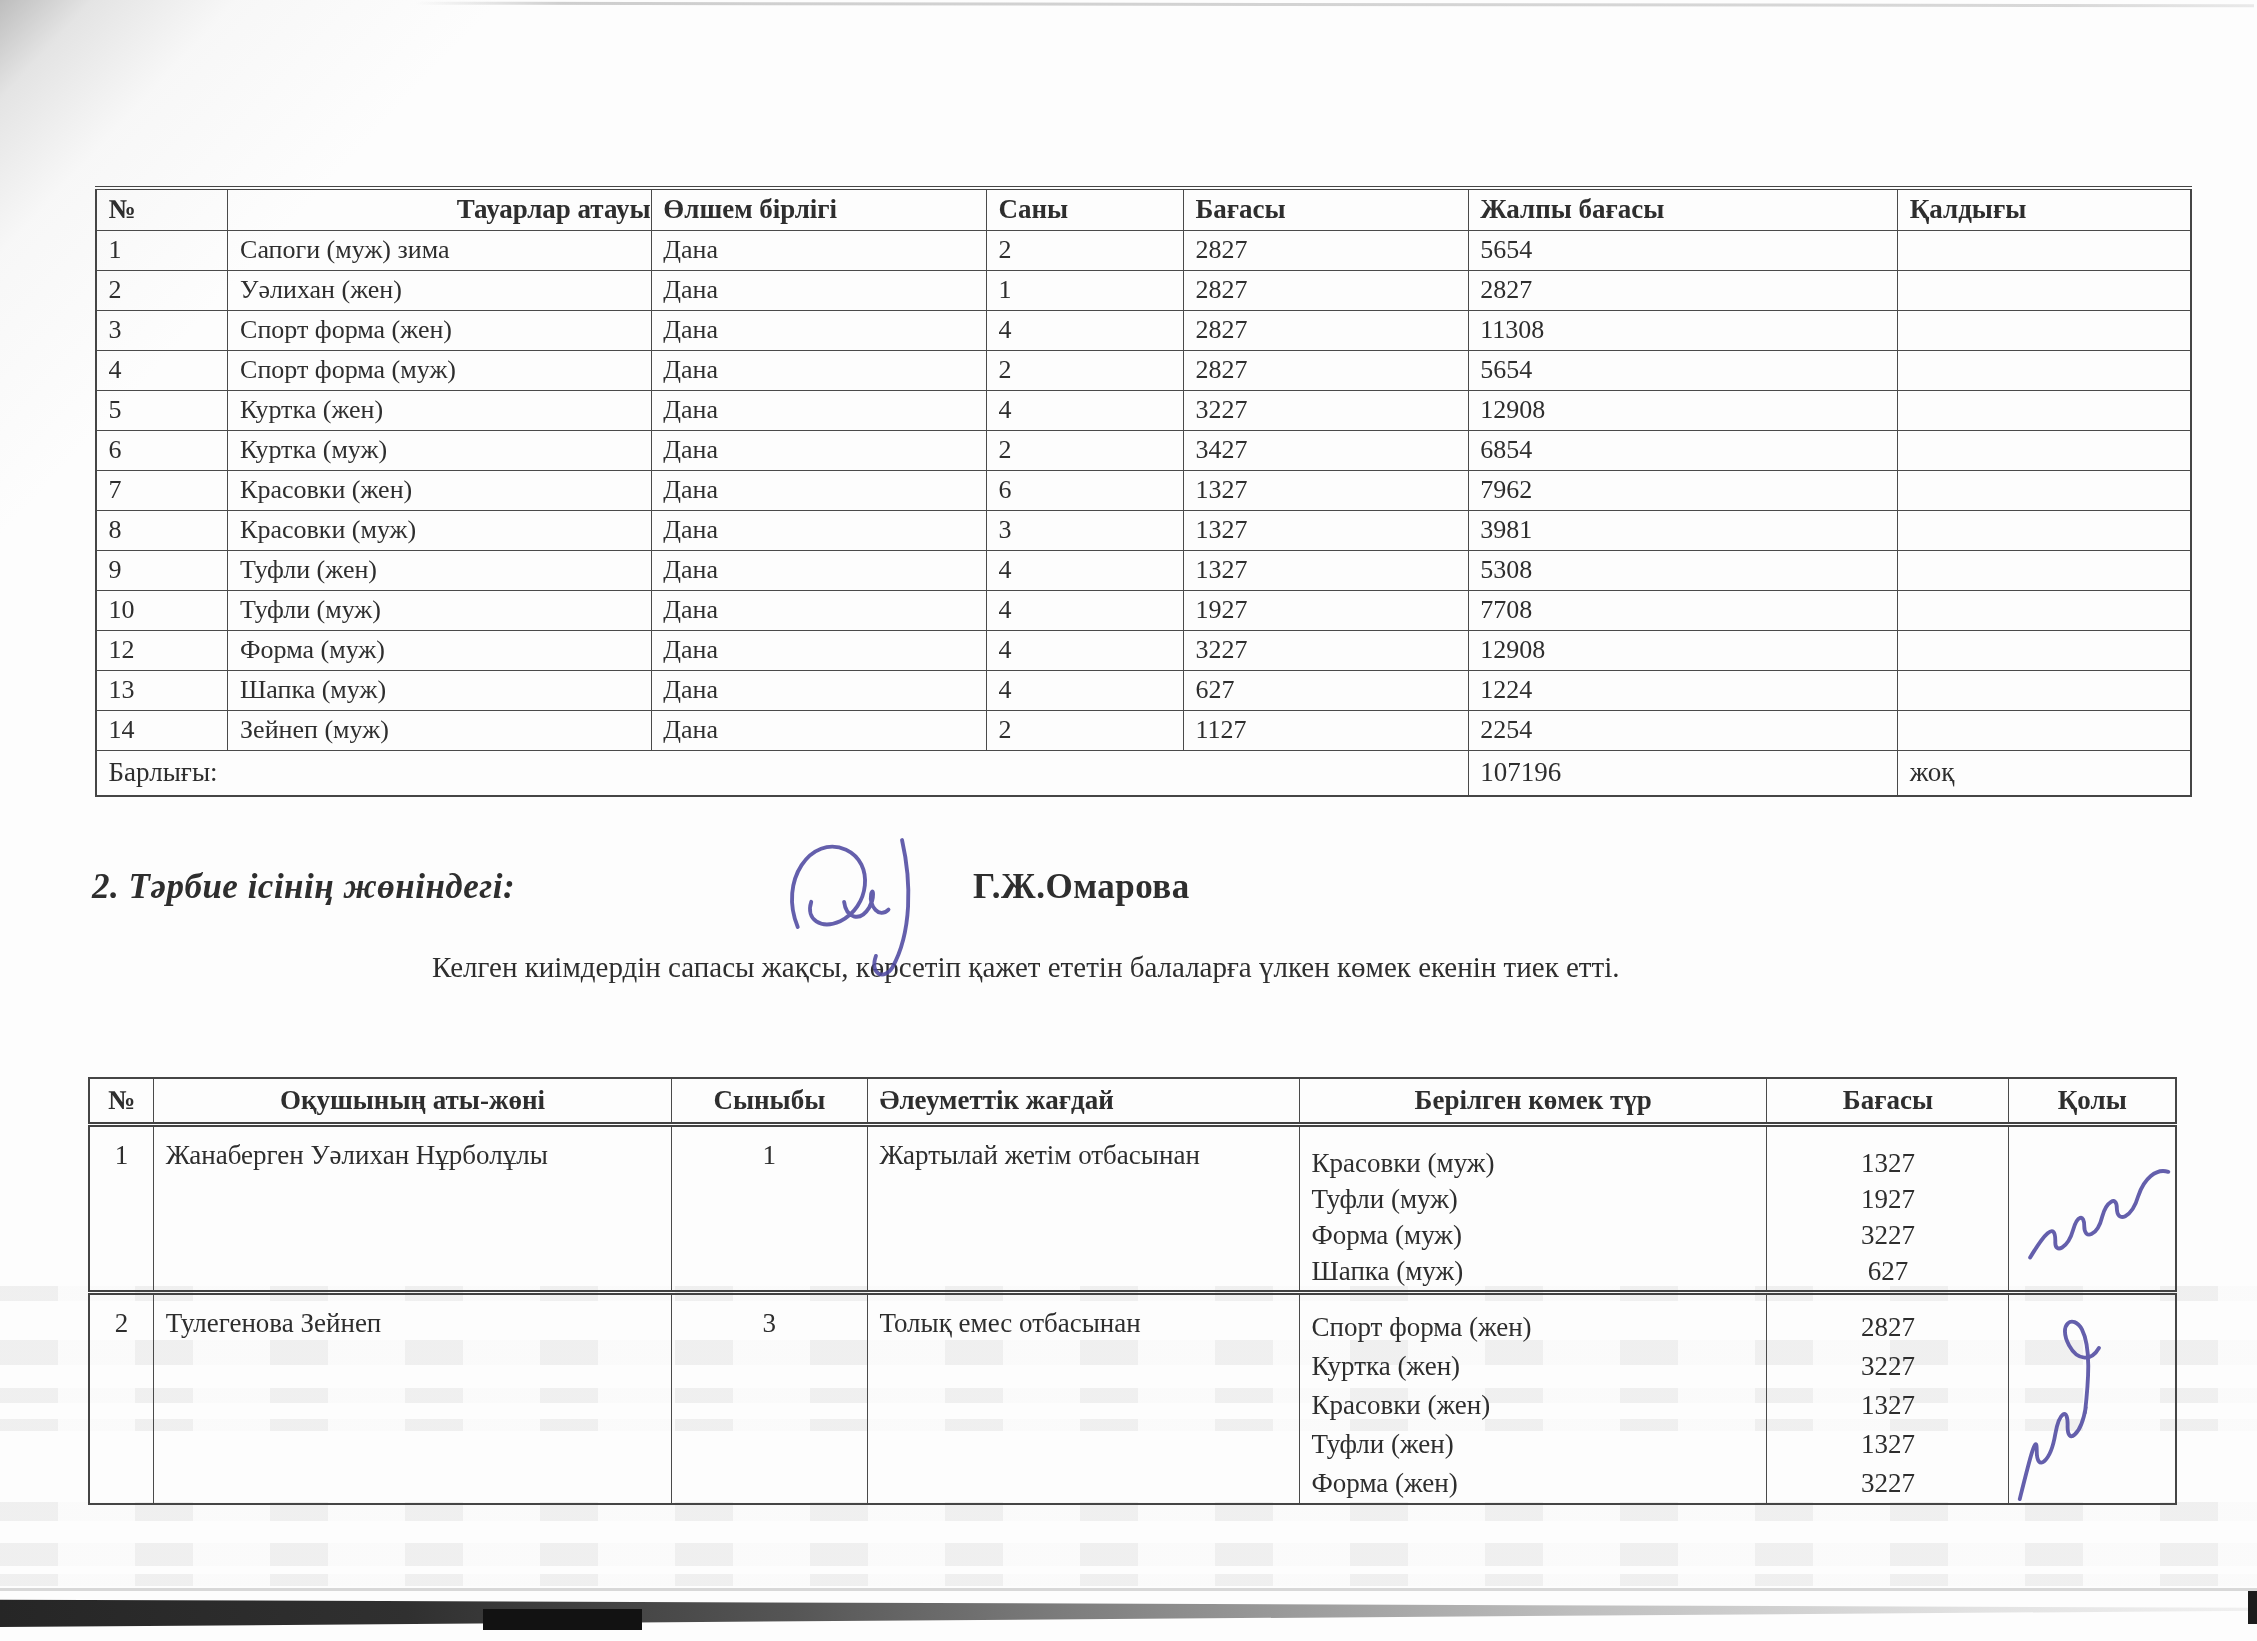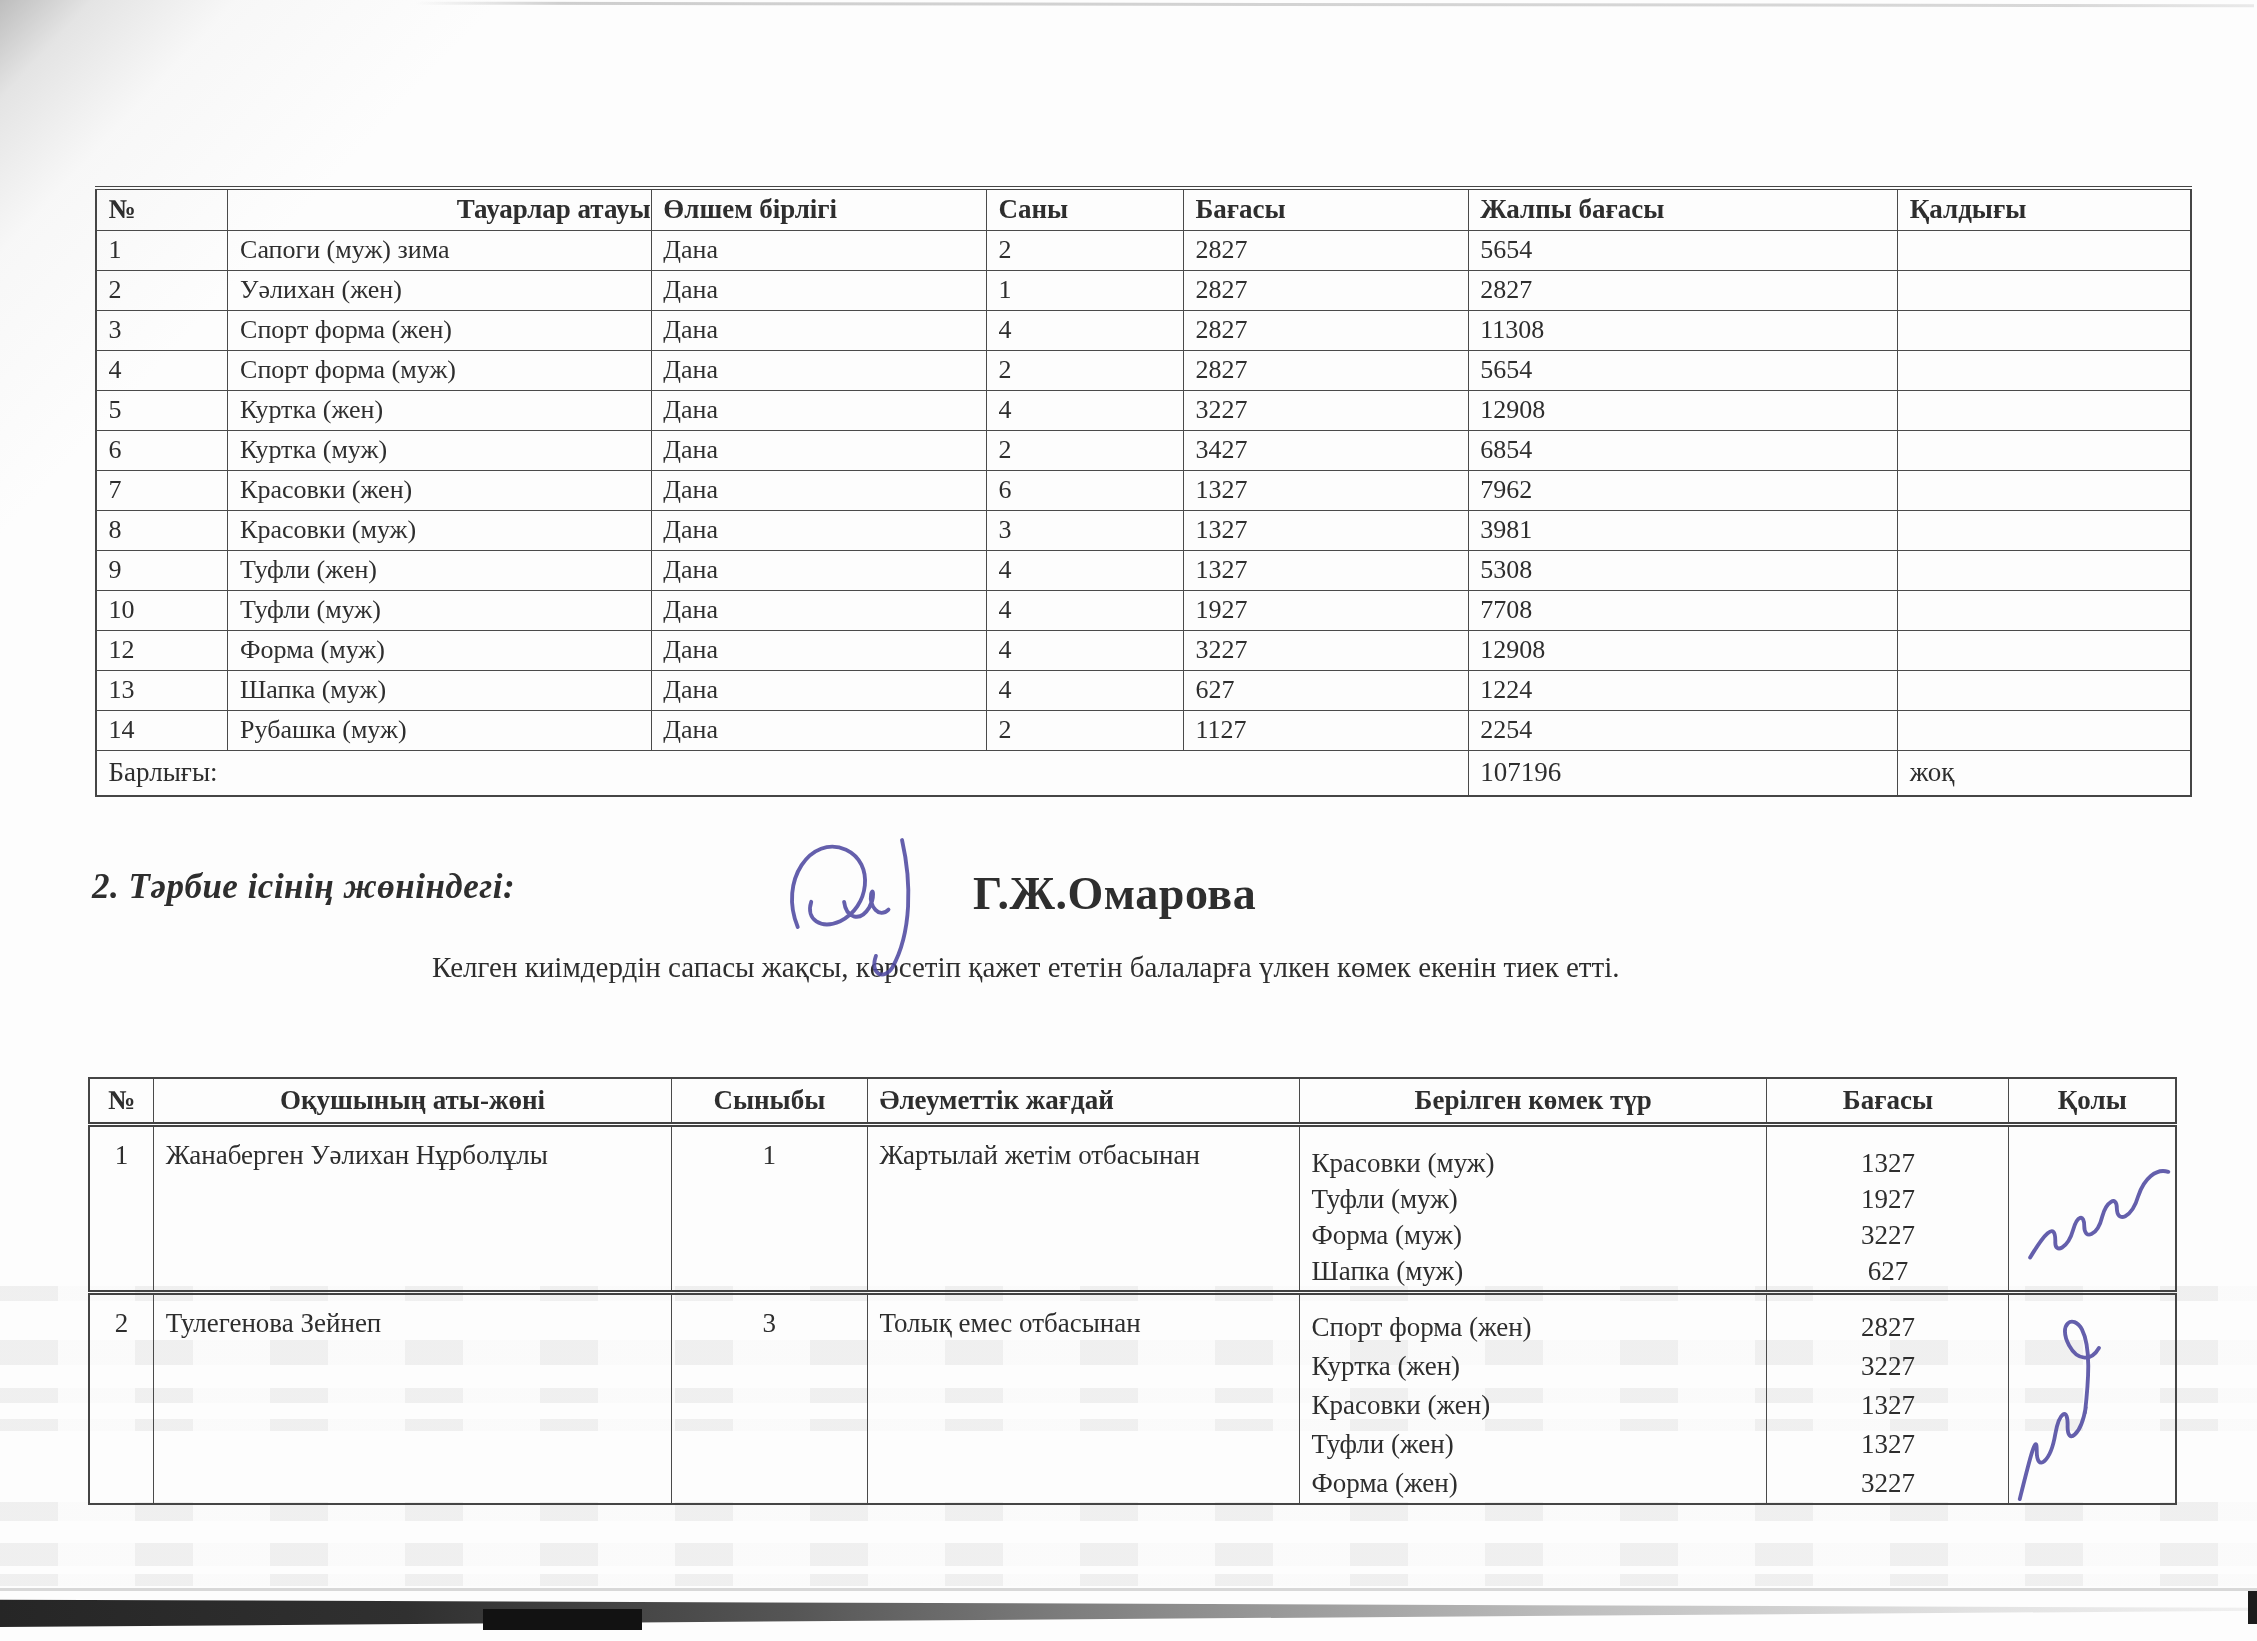--- a/index.html
+++ b/index.html
@@ -52,21 +52,21 @@
   #students-table tr.srow1 td{height:205px;border-top:5.8px double #424242;}
   #students-table td.c-items,#students-table td.c-prices{padding-top:19.3px;}
   #students-table tr.srow1 td.c-items,#students-table tr.srow1 td.c-prices{padding-top:13.5px;}
   .srow0 .line{height:36px;display:flex;align-items:center;}
   .srow1 .line{height:39px;display:flex;align-items:center;}
   .c-prices .line{justify-content:center;}
   .c-prices{padding-left:0 !important;}
 
   
   .section-label{position:absolute;left:92px;top:867px;font-size:35px;font-weight:bold;letter-spacing:0.5px;z-index:1;font-style:italic;}
-  .section-name{position:absolute;left:973px;top:867px;font-size:46px;font-weight:bold;letter-spacing:0.5px;z-index:1;}
+  .section-name{position:absolute;left:973px;top:867px;font-size:35px;font-weight:bold;letter-spacing:0.5px;z-index:1;}
   .paragraph{position:absolute;left:432px;top:951px;font-size:29px;z-index:1;}
 
   .sig{position:absolute;z-index:2;}
   .sig path{fill:none;stroke:#4f49a0;stroke-width:4;stroke-linecap:round;stroke-linejoin:round;opacity:.88;}
 </style>
 </head>
 <body>
 
 <div class="page">
 
@@ -209,21 +209,21 @@
           <td>13</td>
           <td>Шапка (муж)</td>
           <td>Дана</td>
           <td>4</td>
           <td>627</td>
           <td>1224</td>
           <td></td>
         </tr>
         <tr>
           <td>14</td>
-          <td>Рубашка (муж)</td>
+          <td>Зейнеп (муж)</td>
           <td>Дана</td>
           <td>2</td>
           <td>1127</td>
           <td>2254</td>
           <td></td>
         </tr>
       </tbody>
     <tbody>
       <tr class="total">
         <td colspan="5">Барлығы:</td>

